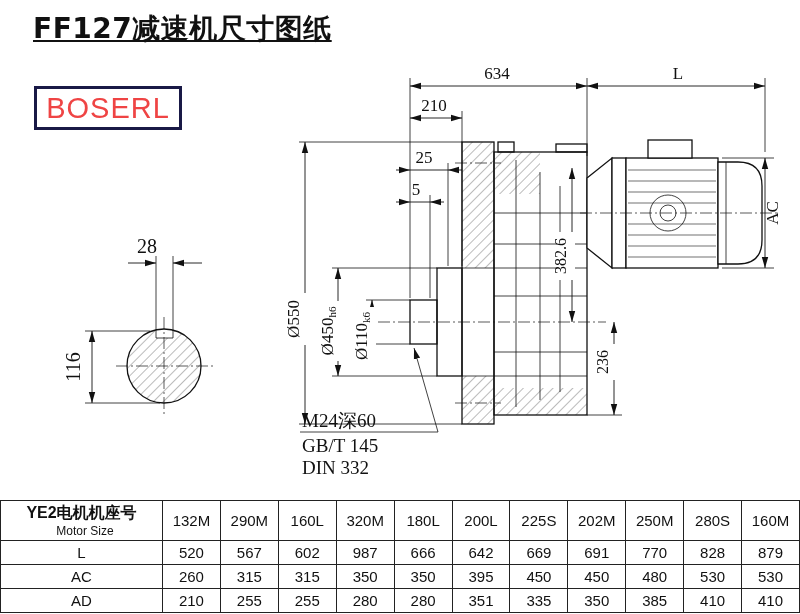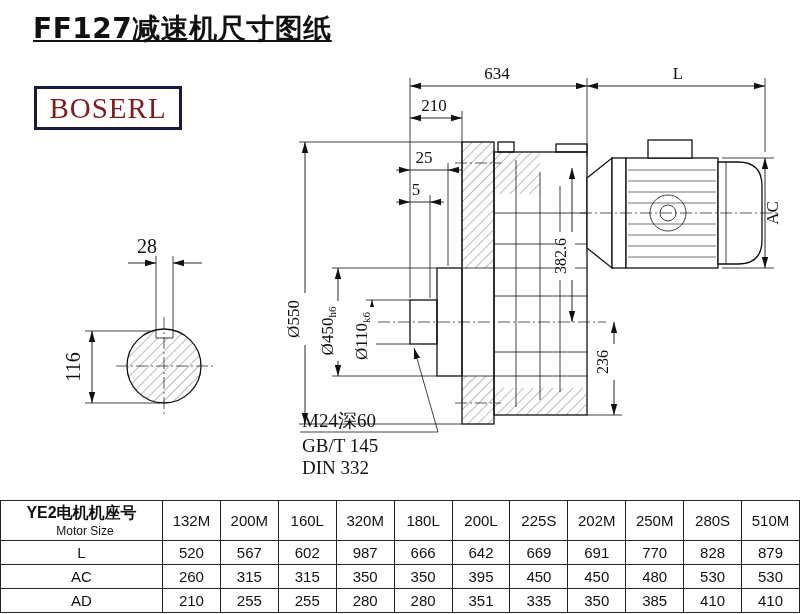--- a/index.html
+++ b/index.html
@@ -1,19 +1,19 @@
 <!DOCTYPE html>
 <html><head>
 <meta charset="utf-8">
 <style>
   html,body{margin:0;padding:0;background:#fff;}
   #page{position:relative;width:800px;height:614px;background:#fff;overflow:hidden;font-family:"Liberation Sans",sans-serif;color:#111;}
   #title{position:absolute;left:33px;top:10px;margin:0;font-size:28px;font-weight:bold;font-family:"DejaVu Sans",sans-serif;letter-spacing:.5px;text-decoration:underline;}
   #logo{position:absolute;left:34px;top:86px;width:142px;height:38px;border:3px solid #191946;background:#fff;display:flex;align-items:center;justify-content:center;}
-  #logo span{font-family:Liberation Serif, serif;font-size:29px;color:#7f1d1d;letter-spacing:1px;}
+  #logo span{font-family:Liberation Sans, sans-serif;font-size:29px;color:#ef4444;letter-spacing:1px;}
   svg{position:absolute;left:0;top:0;}
   svg text{font-family:"Liberation Serif",serif;fill:#111;}
   .t16{font-size:16px;}.t17{font-size:17px;}.t19{font-size:19px;}.t20{font-size:20px;}
   .edge{fill:#fff;stroke:#111;stroke-width:1.3;}
   .edgeline{fill:none;stroke:#111;stroke-width:1.3;}
   .thin{fill:none;stroke:#111;stroke-width:.8;}
   .fin{fill:none;stroke:#111;stroke-width:.6;}
   .dim{fill:none;stroke:#111;stroke-width:.9;}
   .cl{fill:none;stroke:#111;stroke-width:.7;stroke-dasharray:12 3 2 3;}
   .hatched{fill:url(#hatch);stroke:none;}
@@ -195,30 +195,30 @@
         <col style="width:162px">
         <col span="11">
       </colgroup>
   <tbody>
         <tr class="hdr">
     <th>
       <div class="cn">YE2电机机座号</div>
       <div class="en">Motor Size</div>
     </th>
     <th>132M</th>
-    <th>200M</th>
+    <th>290M</th>
     <th>160L</th>
     <th>320M</th>
     <th>180L</th>
     <th>200L</th>
     <th>225S</th>
     <th>202M</th>
     <th>250M</th>
     <th>280S</th>
-    <th>510M</th>
+    <th>160M</th>
   </tr>
   <tr class="datarow">
     <td>L</td>
     <td>520</td>
     <td>567</td>
     <td>602</td>
     <td>987</td>
     <td>666</td>
     <td>642</td>
     <td>669</td>

